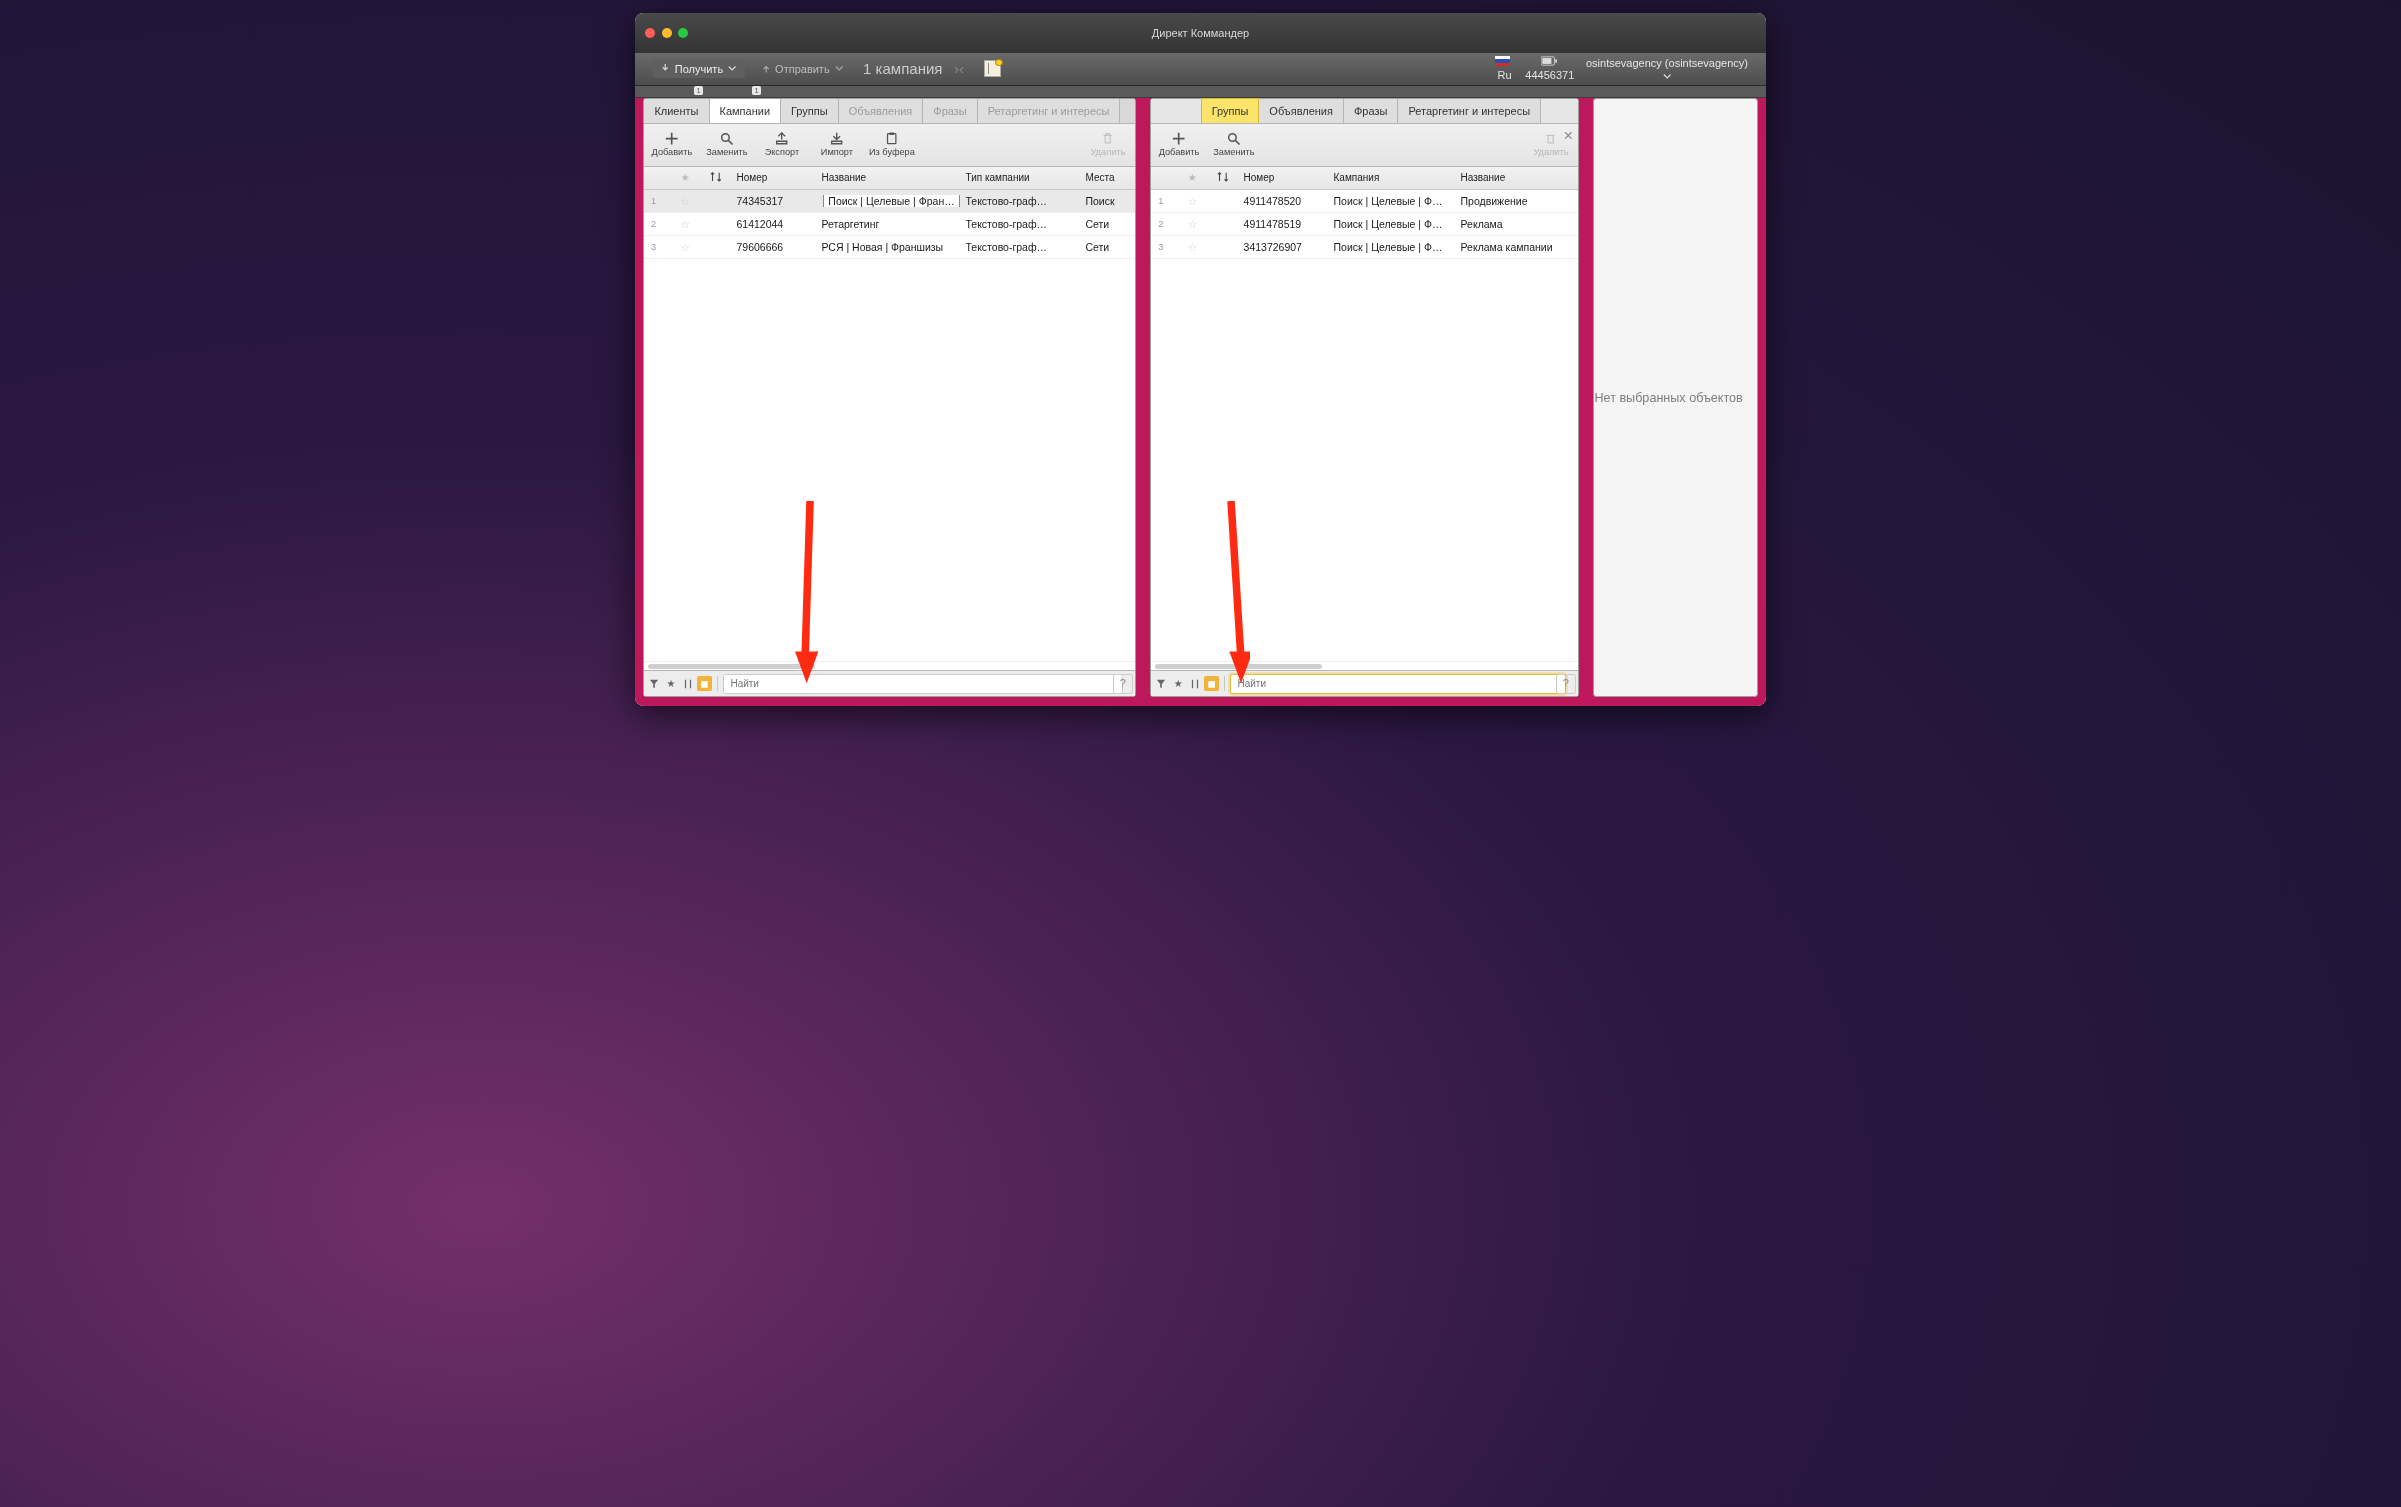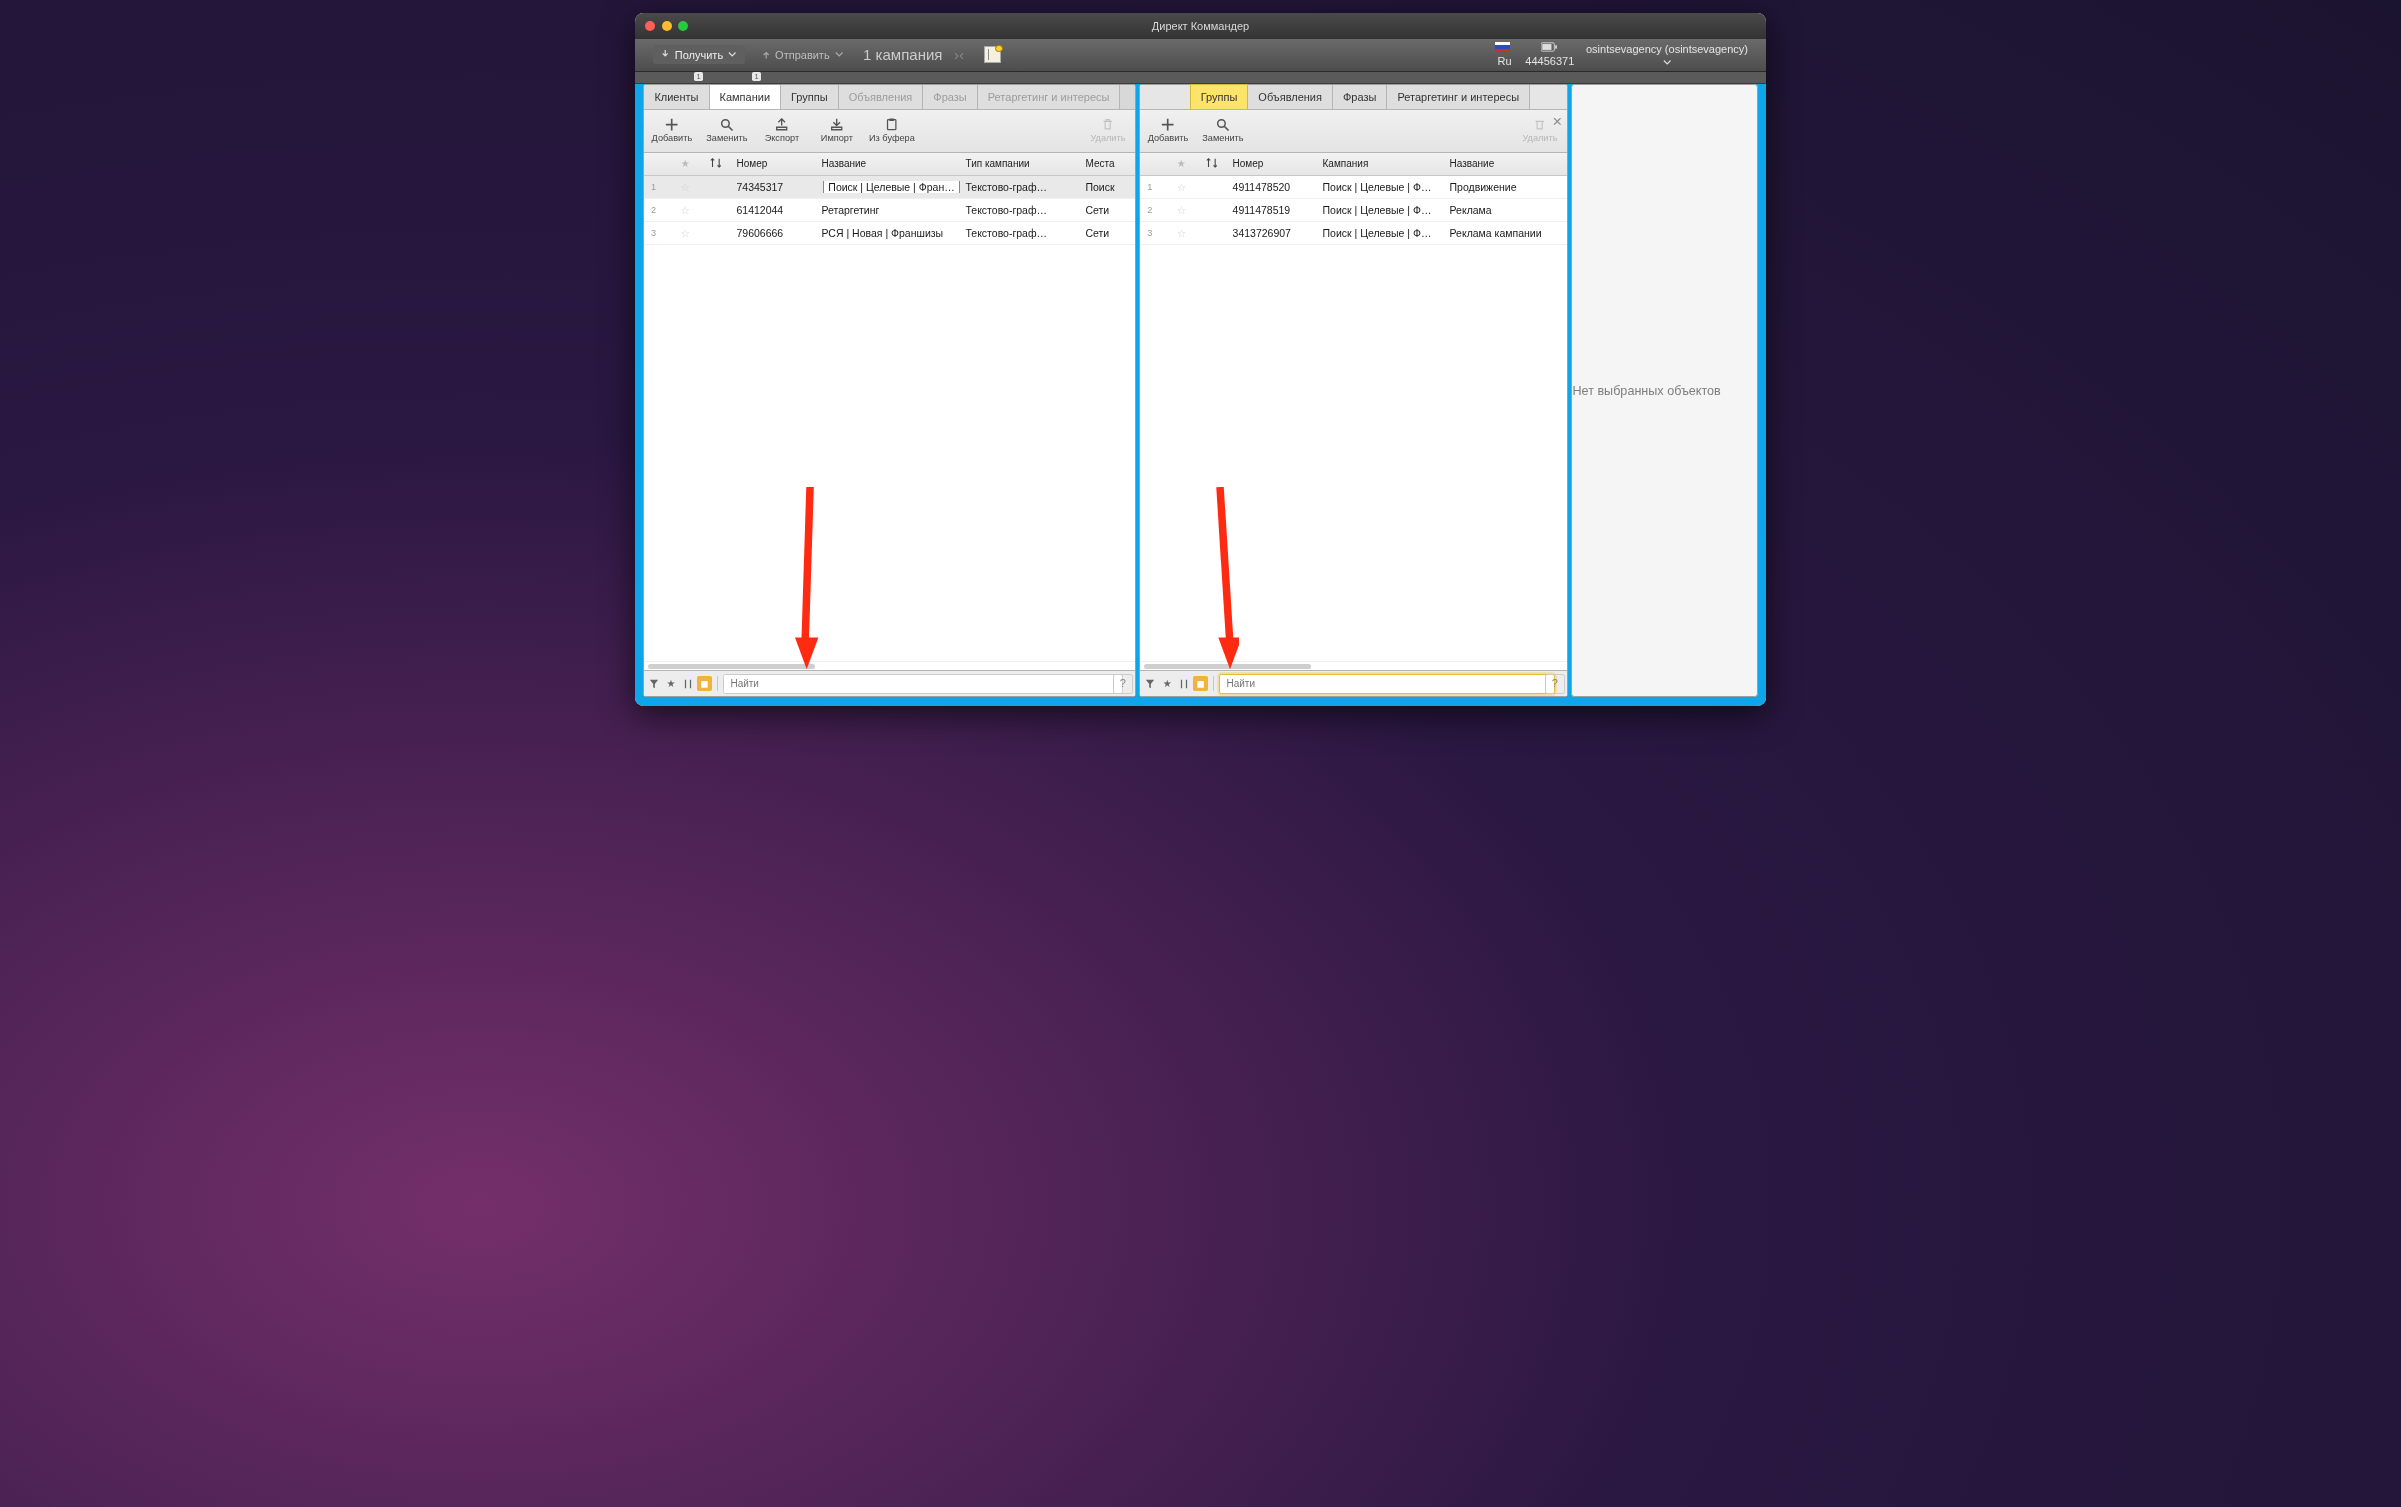--- a/index.html
+++ b/index.html
@@ -7,21 +7,21 @@
     --tab-active:#ffffff; --tab-disabled-text:#9c9c9c; --tab-border:#b5b5b5;
     --text:#1a1a1a; --row-alt:#f7f7f7; --row-sel:#e9e9e9; --yellow:#fce36a;
     --yellow-border:#d4b93c; --grey-iconbar:#ededed; --desk-purple:#2a1742;
   }
   html,body{margin:0;padding:0;height:100%;width:100%;font-family:-apple-system,"Helvetica Neue",Arial,sans-serif;font-size:11px;color:var(--text);}
   body{background:radial-gradient(at 20% 80%,#742f6a 0%,#2a1742 45%,#1b1430 100%);display:flex;align-items:flex-start;justify-content:center;}
 
   .window{margin:12.6px;width:1131px;height:693px;border-radius:8.4px;overflow:hidden;background:var(--panel-bg);box-shadow:0 8.4px 33px rgba(0,0,0,.6);display:flex;flex-direction:column;}
 
   
-  .titlebar{height:26px;background:linear-gradient(#4a4a4a,#333);display:flex;align-items:center;position:relative;color:#ccc;}
+  .titlebar{height:40px;background:linear-gradient(#4a4a4a,#333);display:flex;align-items:center;position:relative;color:#ccc;}
   .traffic{display:flex;gap:6.7px;padding-left:10px;}
   .tl{width:10px;height:10px;border-radius:50%;}
   .tl.r{background:#ff5f57;} .tl.y{background:#febc2e;} .tl.g{background:#28c840;}
   .win-title{position:absolute;left:0;right:0;text-align:center;font-size:11px;color:#d9d9d9;}
 
   
   .toptoolbar{height:32px;background:linear-gradient(#6a6a6a,#4d4d4d);border-bottom:0.8px solid #2a2a2a;display:flex;align-items:center;color:#ddd;padding:0 18px;gap:8.4px;}
   .tbtn{display:flex;align-items:center;gap:5px;padding:3.3px 8.4px;border-radius:3.3px;background:#7a7a7a;font-size:11px;color:#eee;}
   .tbtn.dark{background:#5f5f5f;}
   .tbtn.ghost{background:transparent;color:#bdbdbd;}
@@ -35,21 +35,21 @@
   .chev{width:8.4px;height:8.4px;}
   .board-icon{width:15px;height:15px;background:#f5f0dd;border:0.8px solid #aaa;position:relative;margin-left:8.4px;}
   .board-icon::before{content:"";position:absolute;left:2.5px;top:1.7px;width:1.7px;bottom:1.7px;background:#888;}
   .board-icon .dot{position:absolute;right:-2.5px;top:-2.5px;width:5.9px;height:5.9px;border-radius:50%;background:#ffcf2e;border:0.8px solid #9c7c00;}
 
   
   .badgestrip{height:11.7px;background:#5a5a5a;border-bottom:0.8px solid #3c3c3c;position:relative;}
   .badge{position:absolute;top:0.8px;font-size:7.5px;background:#e8e8e8;color:#555;border-radius:1.7px;padding:0 2.5px;}
 
   
-  .main{flex:1;display:flex;gap:3px;padding:0 8.4px 8.4px 8.4px;background:#0ea5e9;min-height:0;}
+  .main{flex:1;display:flex;gap:14px;padding:0 8.4px 8.4px 8.4px;background:#be185d;min-height:0;}
   .panel{background:var(--panel-bg);border:0.8px solid #9e9e9e;border-radius:3.3px;display:flex;flex-direction:column;min-height:0;}
   .panel.left{flex:0 0 427px;} .panel.mid{flex:0 0 427px;position:relative;} .panel.right{flex:1;}
 
   
   .tabs{display:flex;height:23.4px;border-bottom:0.8px solid var(--tab-border);background:#d8d8d8;font-size:11px;}
   .tab{padding:0 10px;display:flex;align-items:center;border-right:0.8px solid var(--tab-border);color:#333;background:#dedede;}
   .tab.active{background:#fff;}
   .tab.disabled{color:var(--tab-disabled-text);}
   .tab.yellow{background:var(--yellow);border:0.8px solid var(--yellow-border);border-bottom:none;margin:-0.8px 0 0 -0.8px;font-weight:500;}
   .panel-close{position:absolute;right:5px;top:28.4px;color:#8a8a8a;font-size:12.6px;}

